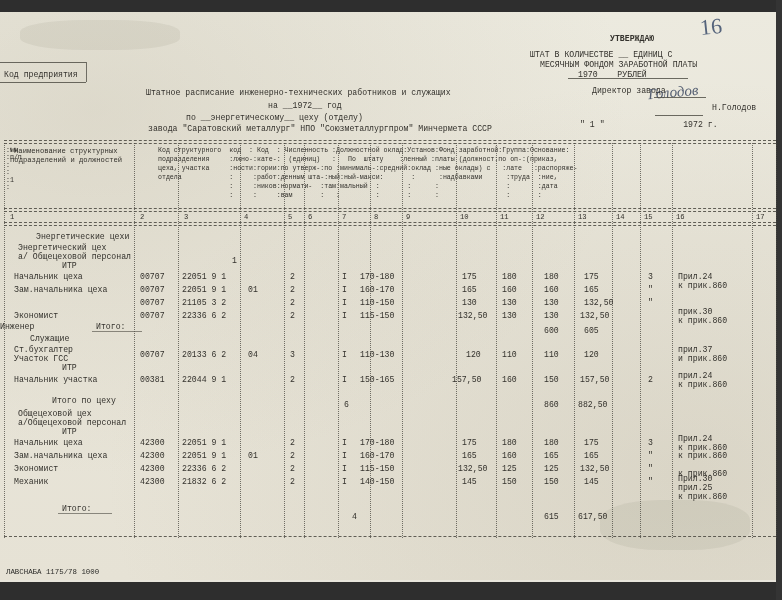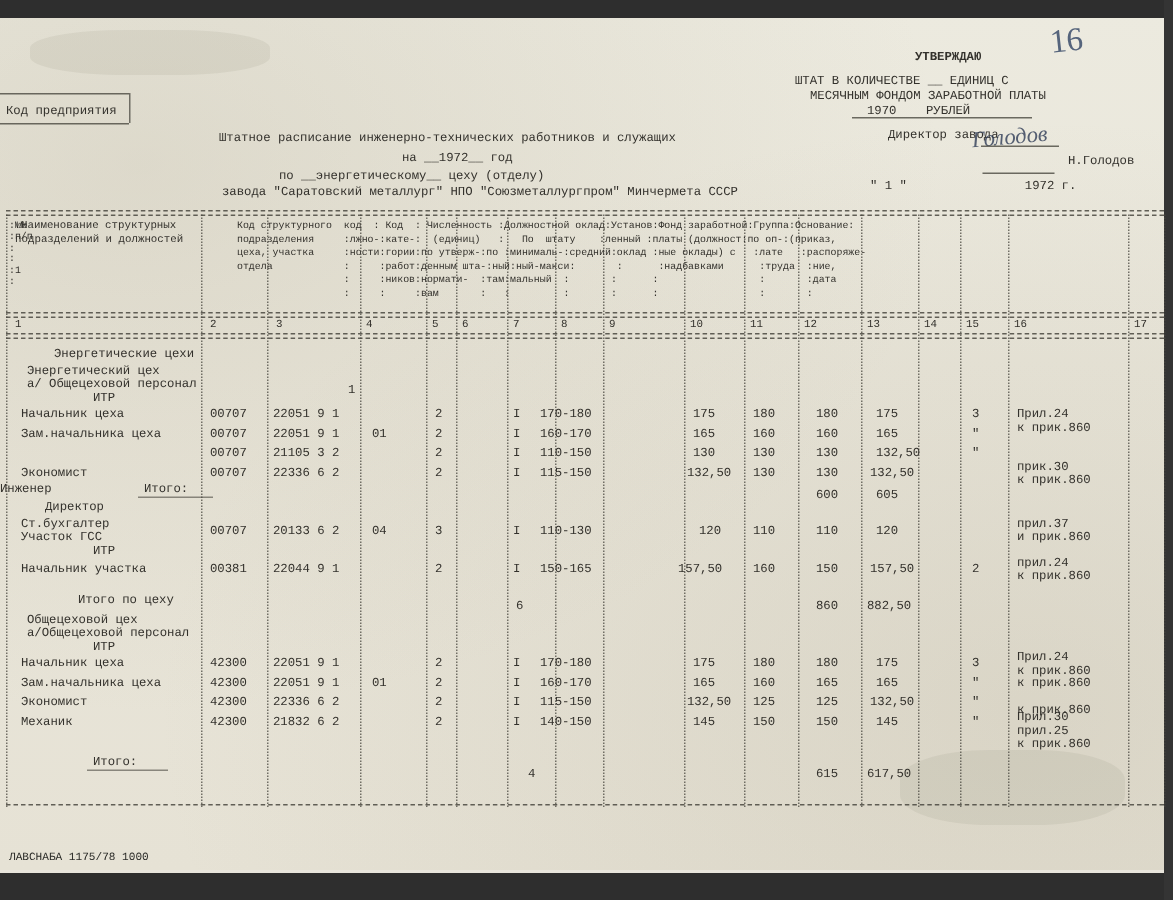--- a/index.html
+++ b/index.html
@@ -255,21 +255,21 @@
   <div class="t" style="left:544px;top:311px;">130</div>
   <div class="t" style="left:580px;top:311px;">132,50</div>
   <div class="t" style="left:678px;top:307px;">прик.30</div>
   <div class="t" style="left:678px;top:316px;">к прик.860</div>
 
   <div class="t" style="left:96px;top:322px;">Итого:</div>
   <div class="t" style="left:544px;top:326px;">600</div>
   <div class="t" style="left:584px;top:326px;">605</div>
   <div class="hsolid" style="left:92px;top:331px;width:50px;opacity:.6;"></div>
 
-  <div class="t" style="left:30px;top:334px;">Директор</div>
+  <div class="t" style="left:30px;top:334px;">Служащие</div>
   <div class="t" style="left:14px;top:345px;">Ст.бухгалтер</div>
   <div class="t" style="left:14px;top:354px;">Участок ГСС</div>
   <div class="t" style="left:140px;top:350px;">00707</div>
   <div class="t" style="left:182px;top:350px;">20133 6 2</div>
   <div class="t" style="left:248px;top:350px;">04</div>
   <div class="t" style="left:290px;top:350px;">3</div>
   <div class="t" style="left:342px;top:350px;">I</div>
   <div class="t" style="left:360px;top:350px;">110-130</div>
   <div class="t" style="left:466px;top:350px;">120</div>
   <div class="t" style="left:502px;top:350px;">110</div>

